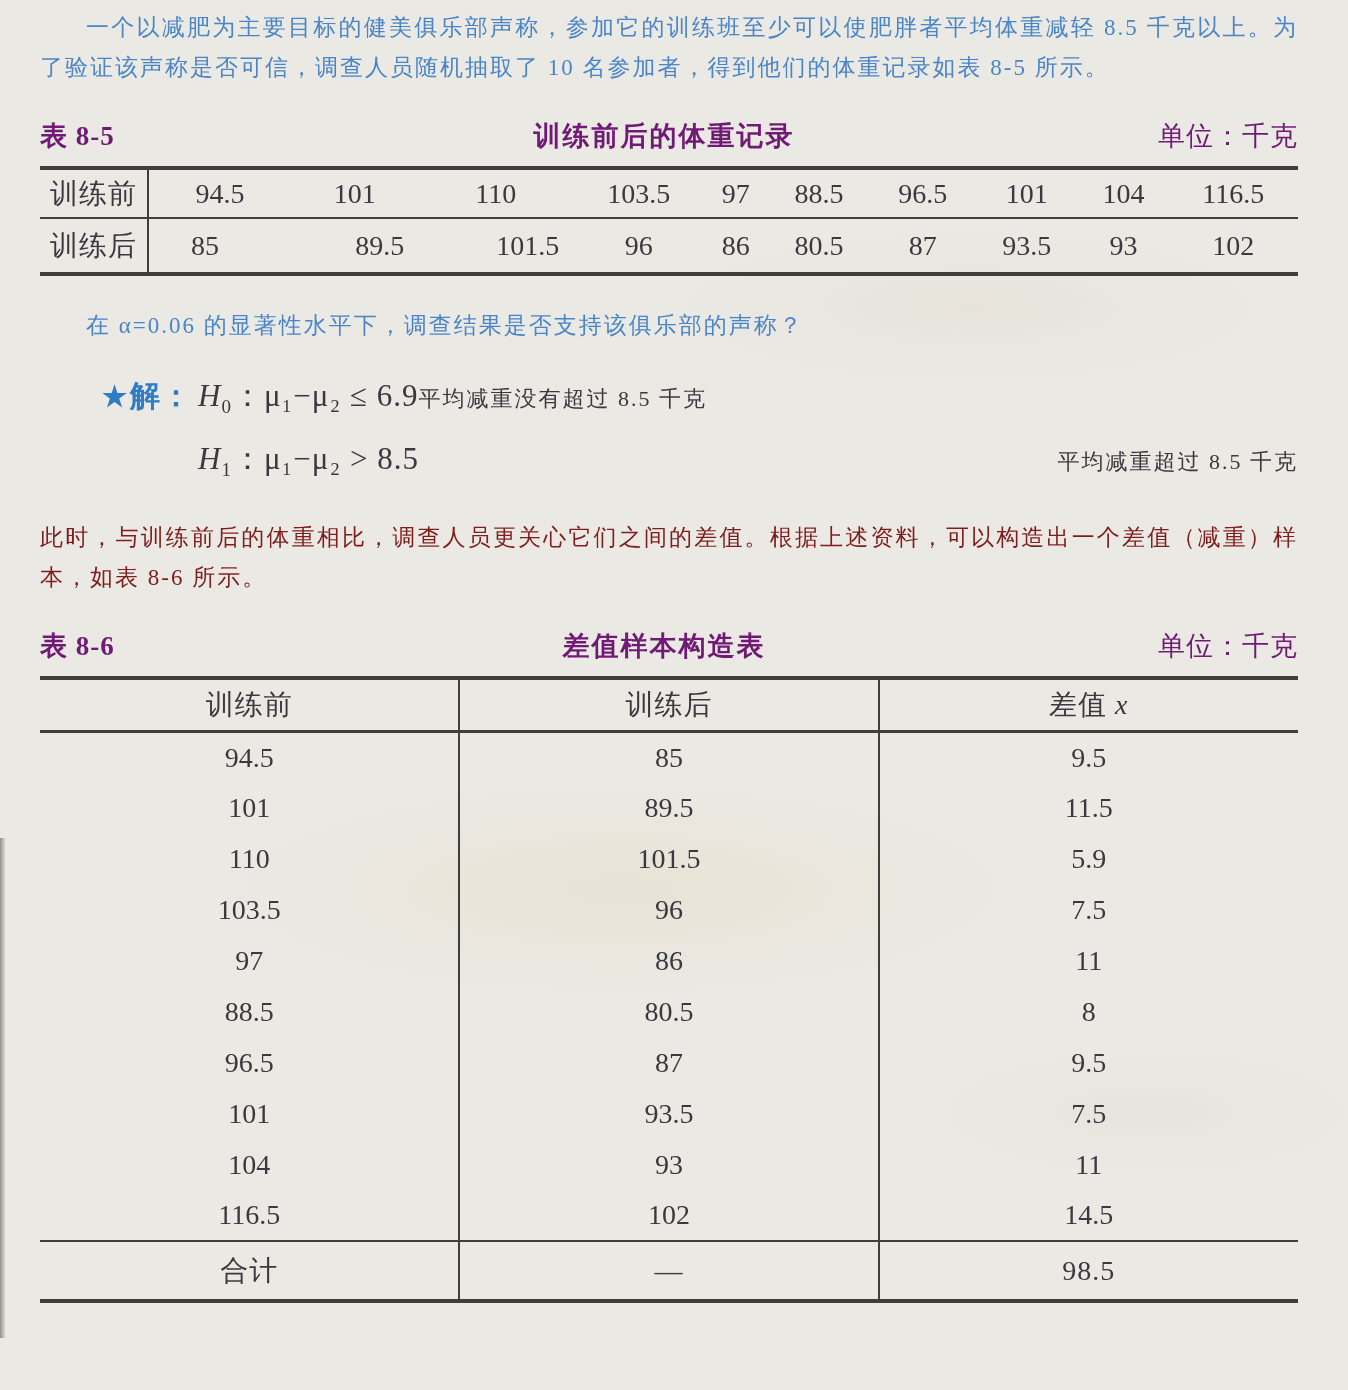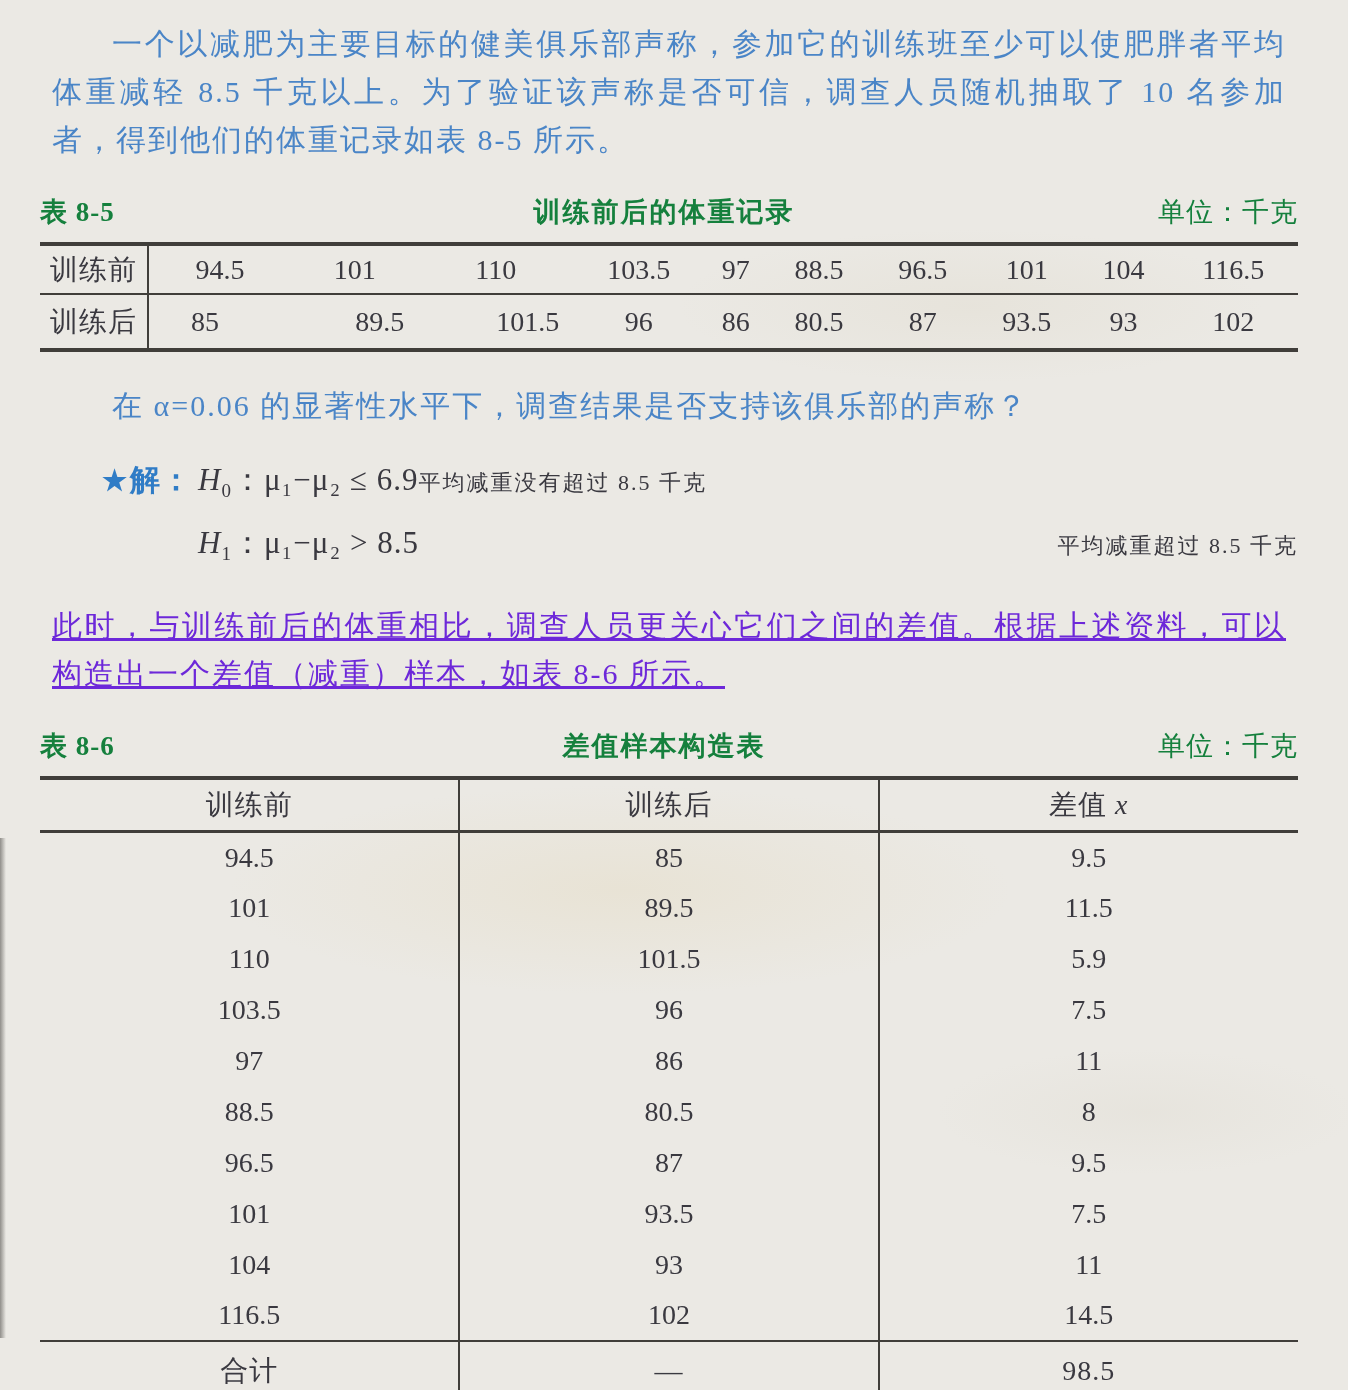--- a/index.html
+++ b/index.html
@@ -17,36 +17,36 @@
       #EBE9E4;
   }
   .scan-edge {
     position: absolute; left: 0; top: 838px; width: 6px; height: 500px;
     background: linear-gradient(to right, rgba(70,68,64,0.55), rgba(70,68,64,0));
     pointer-events: none;
   }
   .page { position: relative; padding: 8px 50px 0 40px; }
 
   .para {
-    margin: 12px;
-    font-size: 30px;
-    line-height: 48px;
+    margin: 0;
+    font-size: 23px;
+    line-height: 40px;
     letter-spacing: 2px;
     text-align: justify;
   }
   .blue  { color: #4A85C7; }
-  .black { color: #6d28d9; text-decoration: underline; }
+  .black { color: #7f1d1d; }
   .indent { text-indent: 2em; }
 
   
   .caption {
     display: flex; align-items: baseline;
     margin: 30px 0 12px 0;
     font-size: 27px;
-    color: #15803d;
+    color: #701a75;
   }
   .cap-id    { width: 190px; font-weight: 700; letter-spacing: 1px; }
   .cap-title { flex: 1; text-align: center; font-weight: 700; letter-spacing: 2px; }
   .cap-unit  { width: 200px; text-align: right; font-weight: 400; letter-spacing: 1px; }
 
   table { width: 100%; border-collapse: collapse; }
 
   
   .t85 {
     border-top: 4px solid #403E3A;

